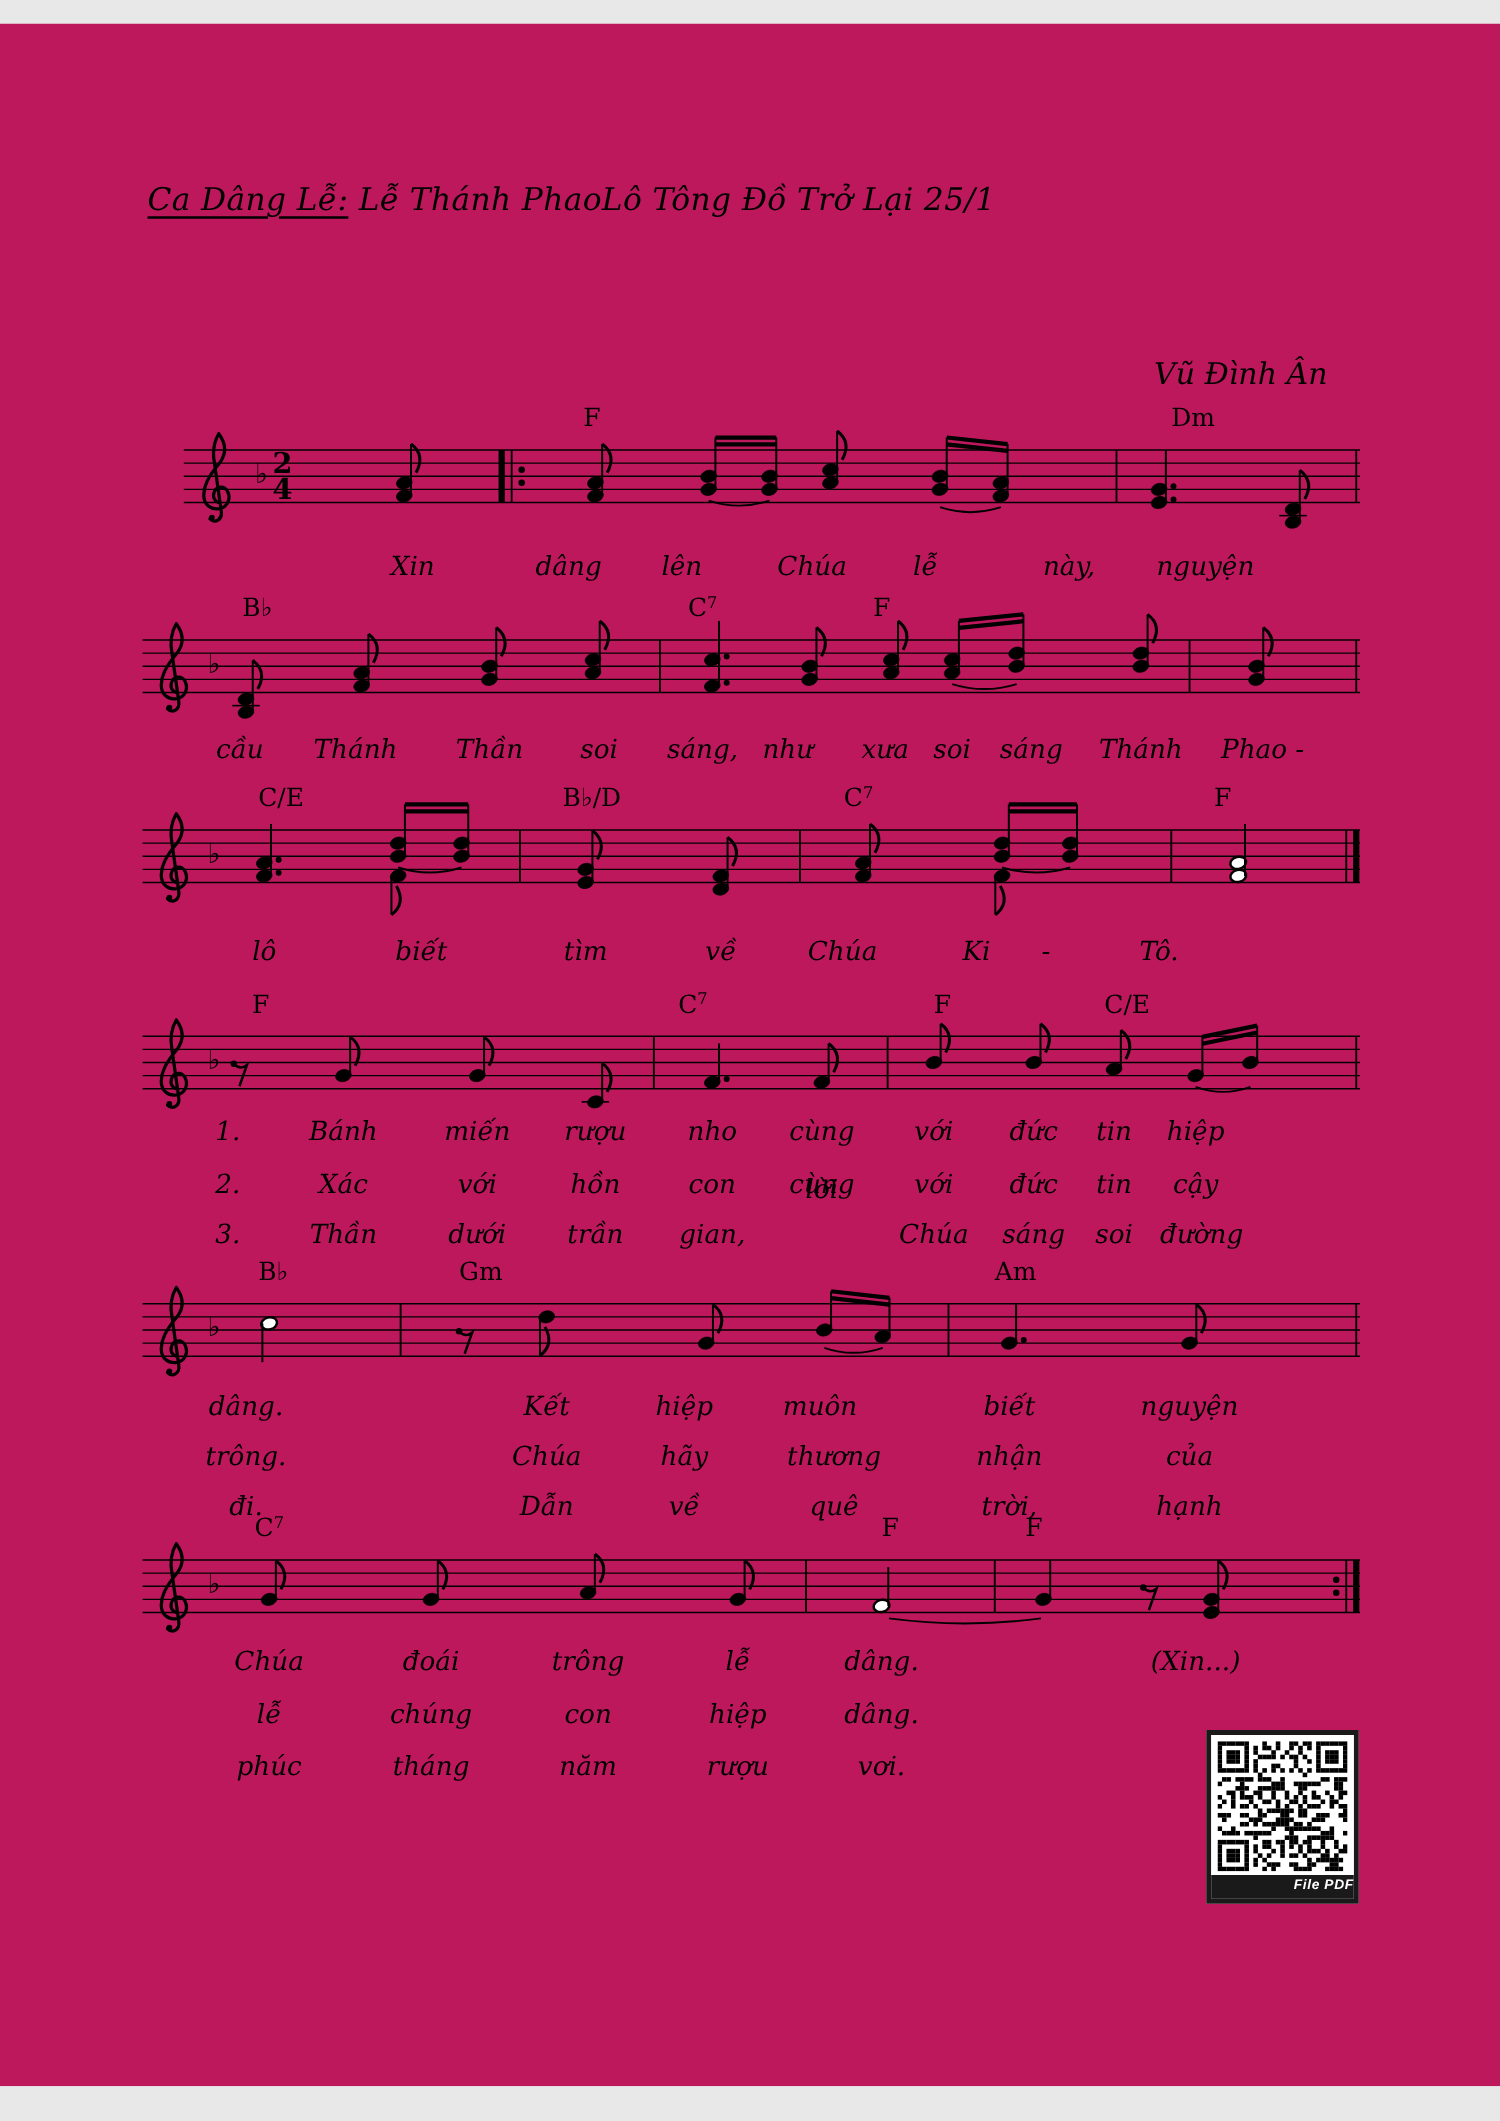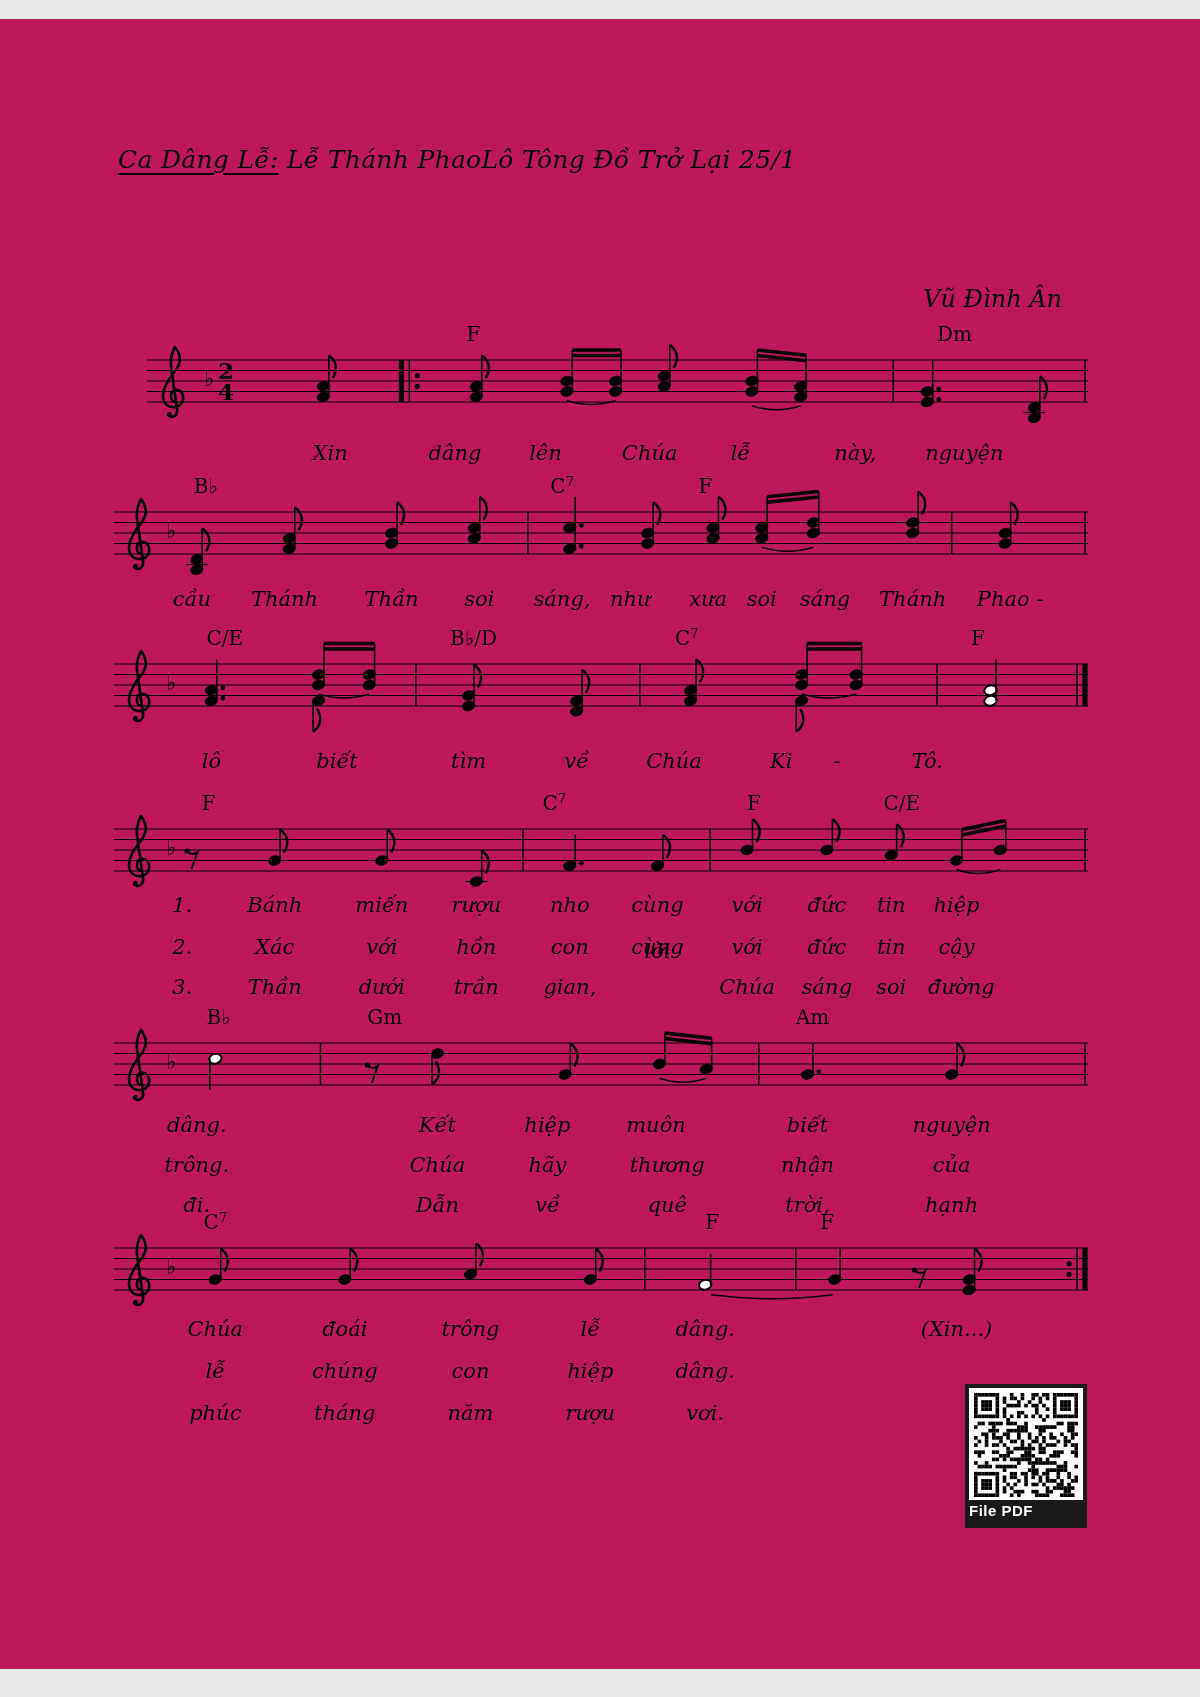--- a/index.html
+++ b/index.html
@@ -9,21 +9,21 @@
   .header .u{text-decoration:underline;text-underline-offset:5px;}
   .title{position:absolute;left:114px;top:186px;width:974px;text-align:center;
          font-size:32px;font-weight:bold;letter-spacing:1px;}
   .composer{position:absolute;right:138px;top:266px;font-style:italic;font-size:24px;}
   .lyric{position:absolute;transform:translateX(-50%);font-style:italic;font-size:21px;
          white-space:nowrap;line-height:1;}
   .sys{position:absolute;overflow:visible;}
   .qr-box{position:absolute;left:965px;top:1365px;background:#fff;border:4px solid #1a1a1a;width:114px;}
   .qr-pad{padding:5px 5px 3px 5px;background:#fff;line-height:0;}
   .qr-label{background:#1a1a1a;color:#fff;font-family:"Liberation Sans","DejaVu Sans",sans-serif;
-            font-weight:bold;font-size:15px;text-align:left;padding:2px 0 5px 0;letter-spacing:.5px;}
+            font-weight:bold;font-size:11px;text-align:right;padding:2px 0 5px 0;letter-spacing:.5px;font-style:italic;}
 </style>
 </head>
 <body>
 
 <div class="page">
   <div class="header"><span class="u">Ca Dâng Lễ:</span><span> Lễ Thánh PhaoLô Tông Đồ Trở Lại 25/1</span></div>
   <div class="composer">Vũ Đình Ân</div>
 
   <div id="score-layer">
       <svg width="974" height="134" class="sys" style="left: 114px; top: 296px;">

